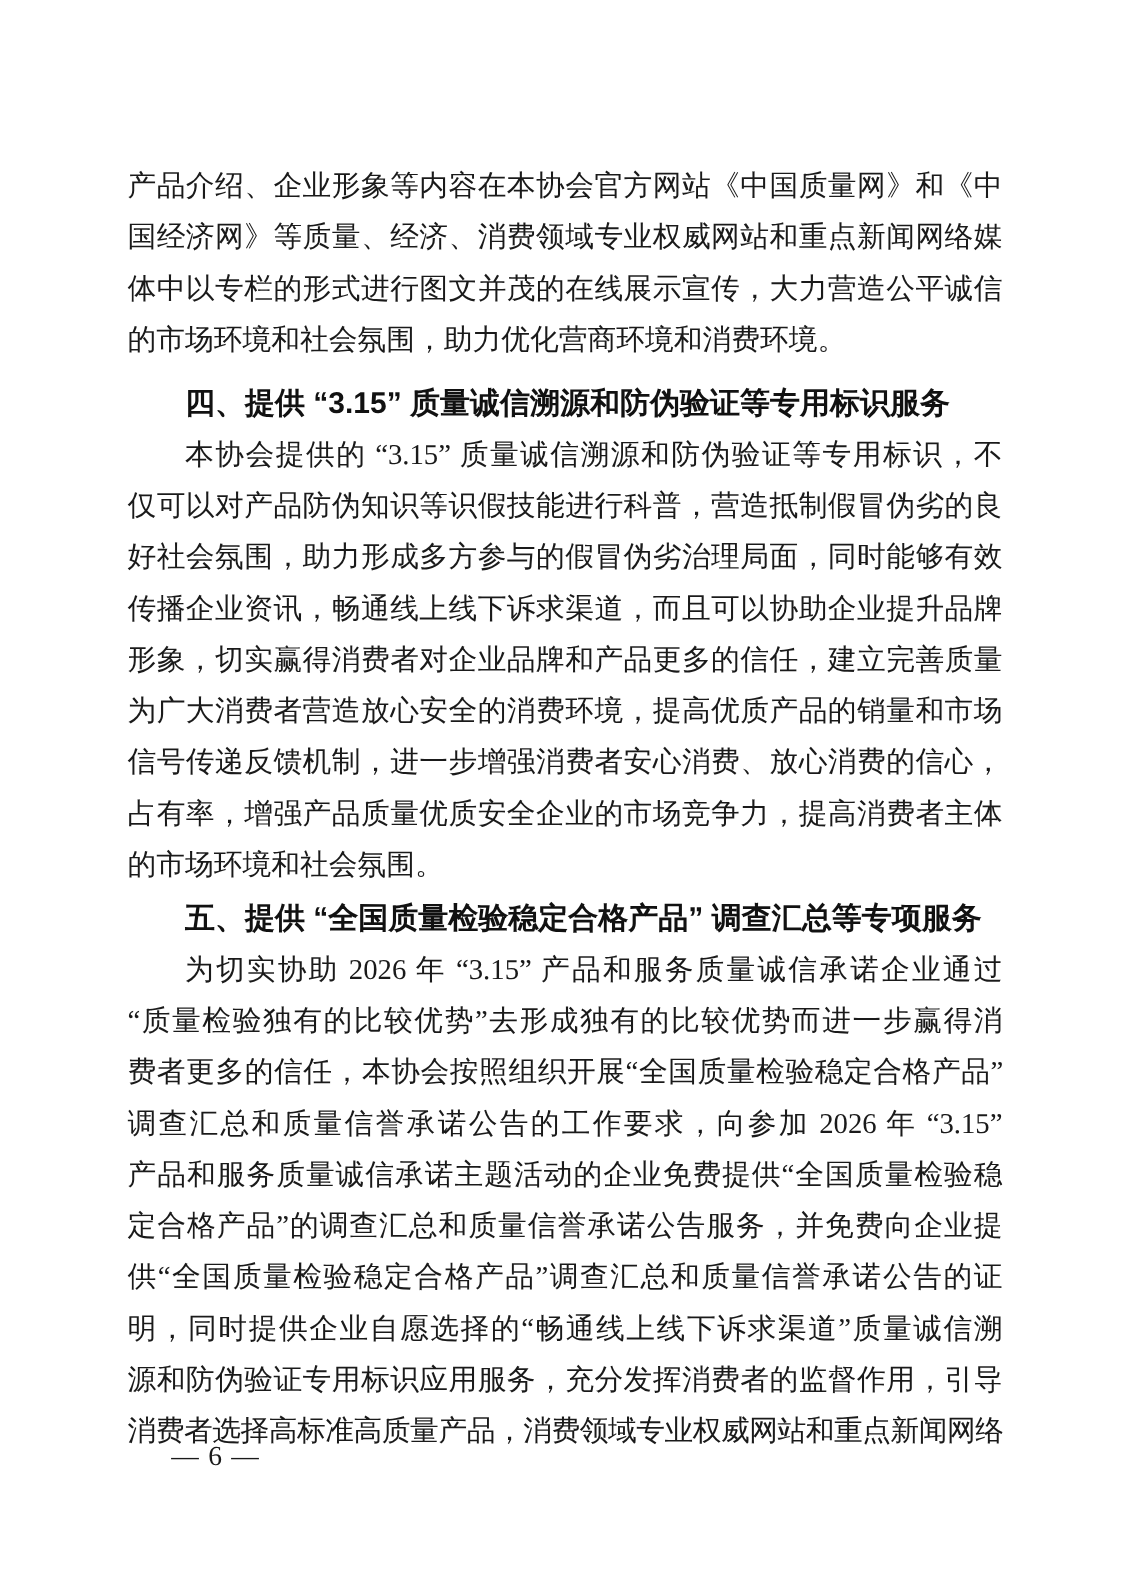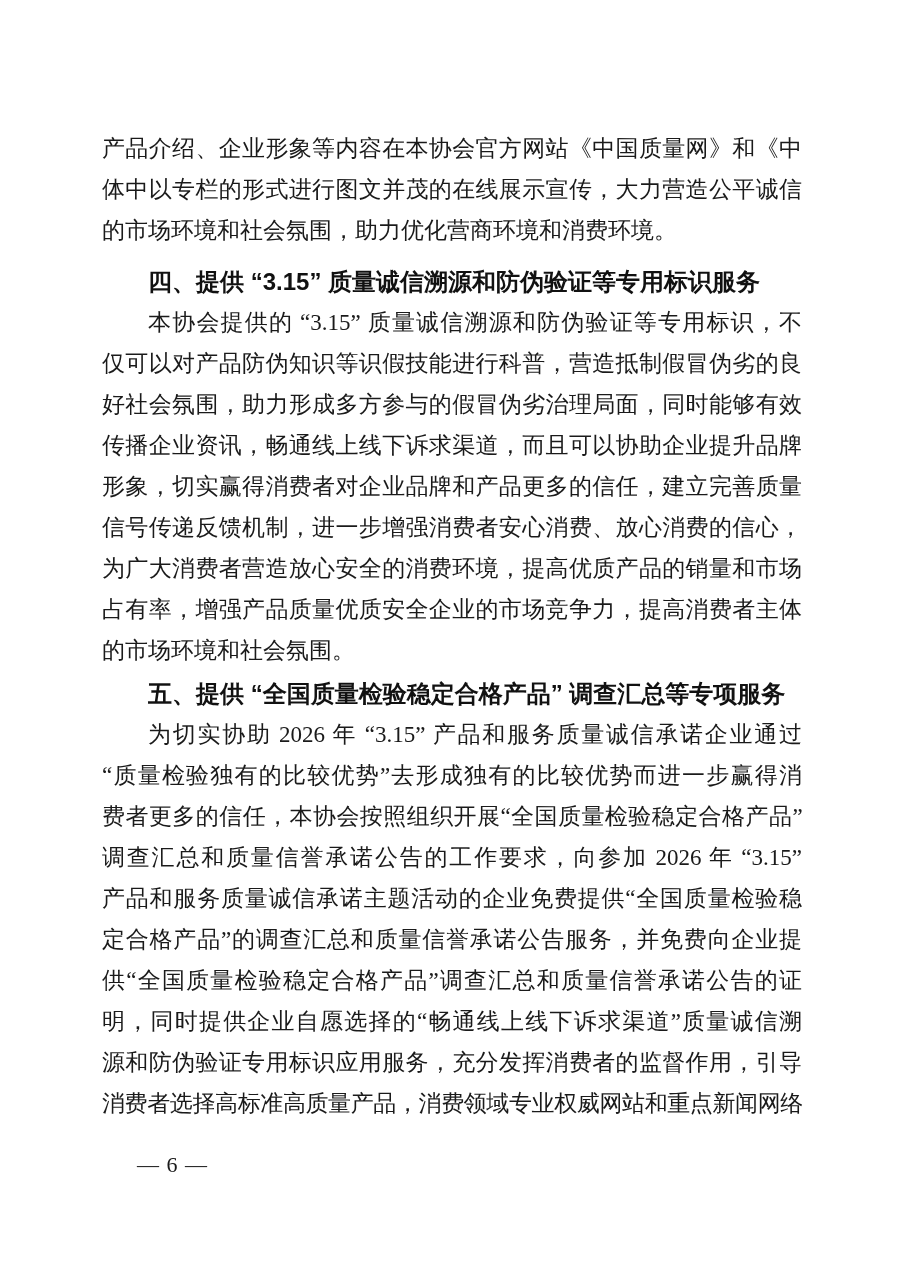--- a/index.html
+++ b/index.html
@@ -67,32 +67,33 @@
     letter-spacing: 1px;
   }
 </style>
 </head>
 <body>
 
 <div class="page">
   <div class="content">
 
     <div class="text-line">产品介绍、企业形象等内容在本协会官方网站《中国质量网》和《中</div>
+    <div class="text-line">国经济网》等质量、经济、消费领域专业权威网站和重点新闻网络媒</div>
     <div class="text-line">体中以专栏的形式进行图文并茂的在线展示宣传，大力营造公平诚信</div>
     <div class="text-line pend">的市场环境和社会氛围，助力优化营商环境和消费环境。</div>
 
     <div class="heading gap-lg">四、提供 “3.15” 质量诚信溯源和防伪验证等专用标识服务</div>
 
     <div class="text-line indent">本协会提供的 “3.15” 质量诚信溯源和防伪验证等专用标识，不</div>
     <div class="text-line">仅可以对产品防伪知识等识假技能进行科普，营造抵制假冒伪劣的良</div>
     <div class="text-line">好社会氛围，助力形成多方参与的假冒伪劣治理局面，同时能够有效</div>
     <div class="text-line">传播企业资讯，畅通线上线下诉求渠道，而且可以协助企业提升品牌</div>
     <div class="text-line">形象，切实赢得消费者对企业品牌和产品更多的信任，建立完善质量</div>
+    <div class="text-line">为广大消费者营造放心安全的消费环境，提高优质产品的销量和市场</div>
     <div class="text-line">信号传递反馈机制，进一步增强消费者安心消费、放心消费的信心，</div>
-    <div class="text-line">为广大消费者营造放心安全的消费环境，提高优质产品的销量和市场</div>
     <div class="text-line">占有率，增强产品质量优质安全企业的市场竞争力，提高消费者主体</div>
     <div class="text-line pend">的市场环境和社会氛围。</div>
 
     <div class="heading gap-sm">五、提供 “全国质量检验稳定合格产品” 调查汇总等专项服务</div>
 
     <div class="text-line indent">为切实协助 2026 年 “3.15” 产品和服务质量诚信承诺企业通过</div>
     <div class="text-line">“质量检验独有的比较优势”去形成独有的比较优势而进一步赢得消</div>
     <div class="text-line tight">费者更多的信任，本协会按照组织开展“全国质量检验稳定合格产品”</div>
     <div class="text-line">调查汇总和质量信誉承诺公告的工作要求，向参加 2026 年 “3.15”</div>
     <div class="text-line">产品和服务质量诚信承诺主题活动的企业免费提供“全国质量检验稳</div>

